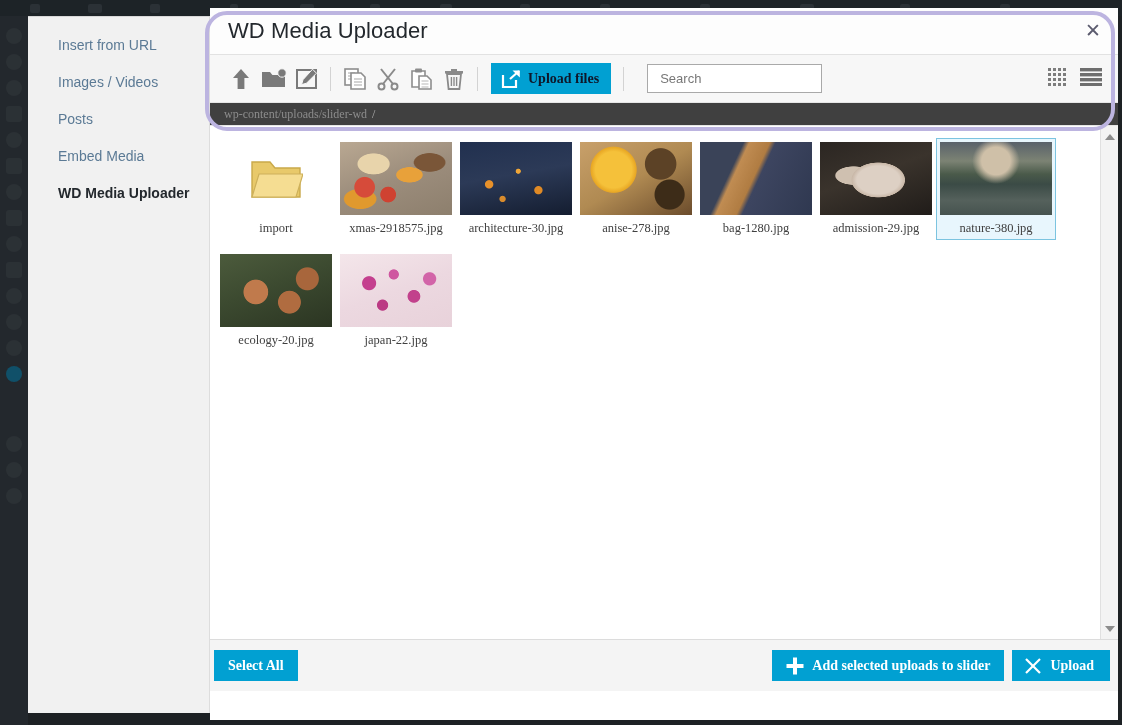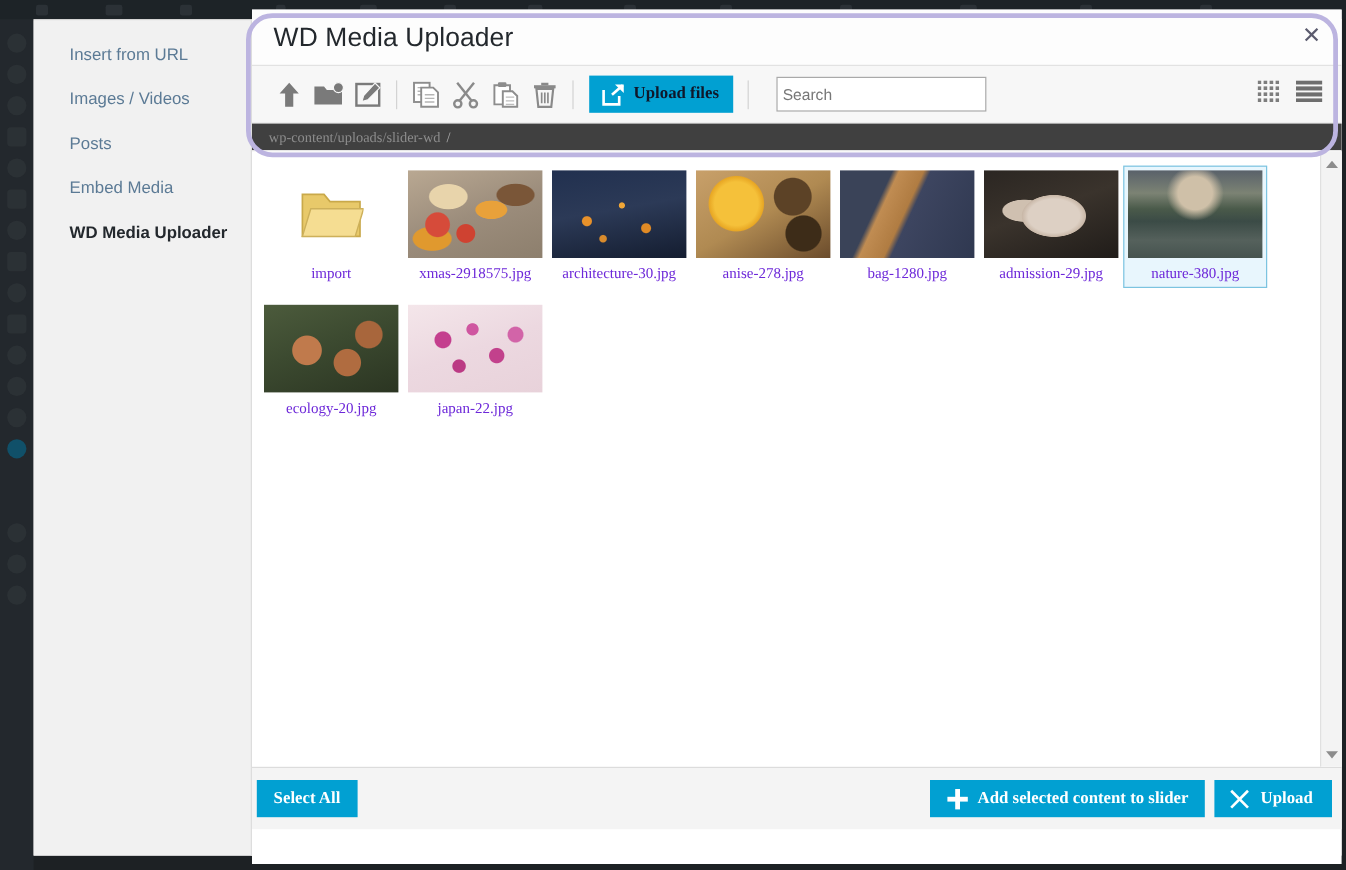--- a/index.html
+++ b/index.html
@@ -151,21 +151,21 @@
     white-space: nowrap;
   }
   .search-box {
     margin-left: 16px;
     width: 175px; height: 29px;
     border: 1px solid #a9a9a9;
     background: #fff;
     font-family: "Liberation Sans", sans-serif;
     font-size: 13px;
     color: #000000;
-    padding: 0 4px;
+    padding: 0 12px;
     outline: none;
   }
   .search-box::placeholder { color: #777; }
   .view-icons {
     margin-left: auto;
     display: flex;
     align-items: center;
     gap: 14px;
     padding-right: 6px;
   }
@@ -247,21 +247,21 @@
     background: #ccc;
     overflow: hidden;
   }
   .thumb.folder {
     background: none;
     display: flex; align-items: center; justify-content: center;
   }
   .file-label {
     margin-top: 6px;
     font-size: 12.5px;
-    color: #6d28d9;
+    color: #404040;
     text-align: right;
     line-height: 14px;
     white-space: nowrap;
   }
 
   
   .vscroll {
     position: absolute;
     right: 0; top: 0;
     width: 18px; height: 100%;
@@ -647,21 +647,21 @@
     <div class="up-footer">
       <div class="btn btn-select-all">
         <span>Select All</span>
       </div>
 
       <div class="btn btn-add">
         <svg width="18" height="18" viewBox="0 0 18 18">
           <rect x="7" y="0.5" width="4" height="17" fill="#fff"></rect>
           <rect x="0.5" y="7" width="17" height="4" fill="#fff"></rect>
         </svg>
-        <span>Add selected content to slider</span>
+        <span>Add selected uploads to slider</span>
       </div>
 
       <div class="btn btn-cancel">
         <svg width="18" height="18" viewBox="0 0 18 18">
           <g stroke="#fff" stroke-width="2.2">
             <line x1="2" y1="2" x2="16" y2="16"></line>
             <line x1="16" y1="2" x2="2" y2="16"></line>
           </g>
         </svg>
         <span>Upload</span>

